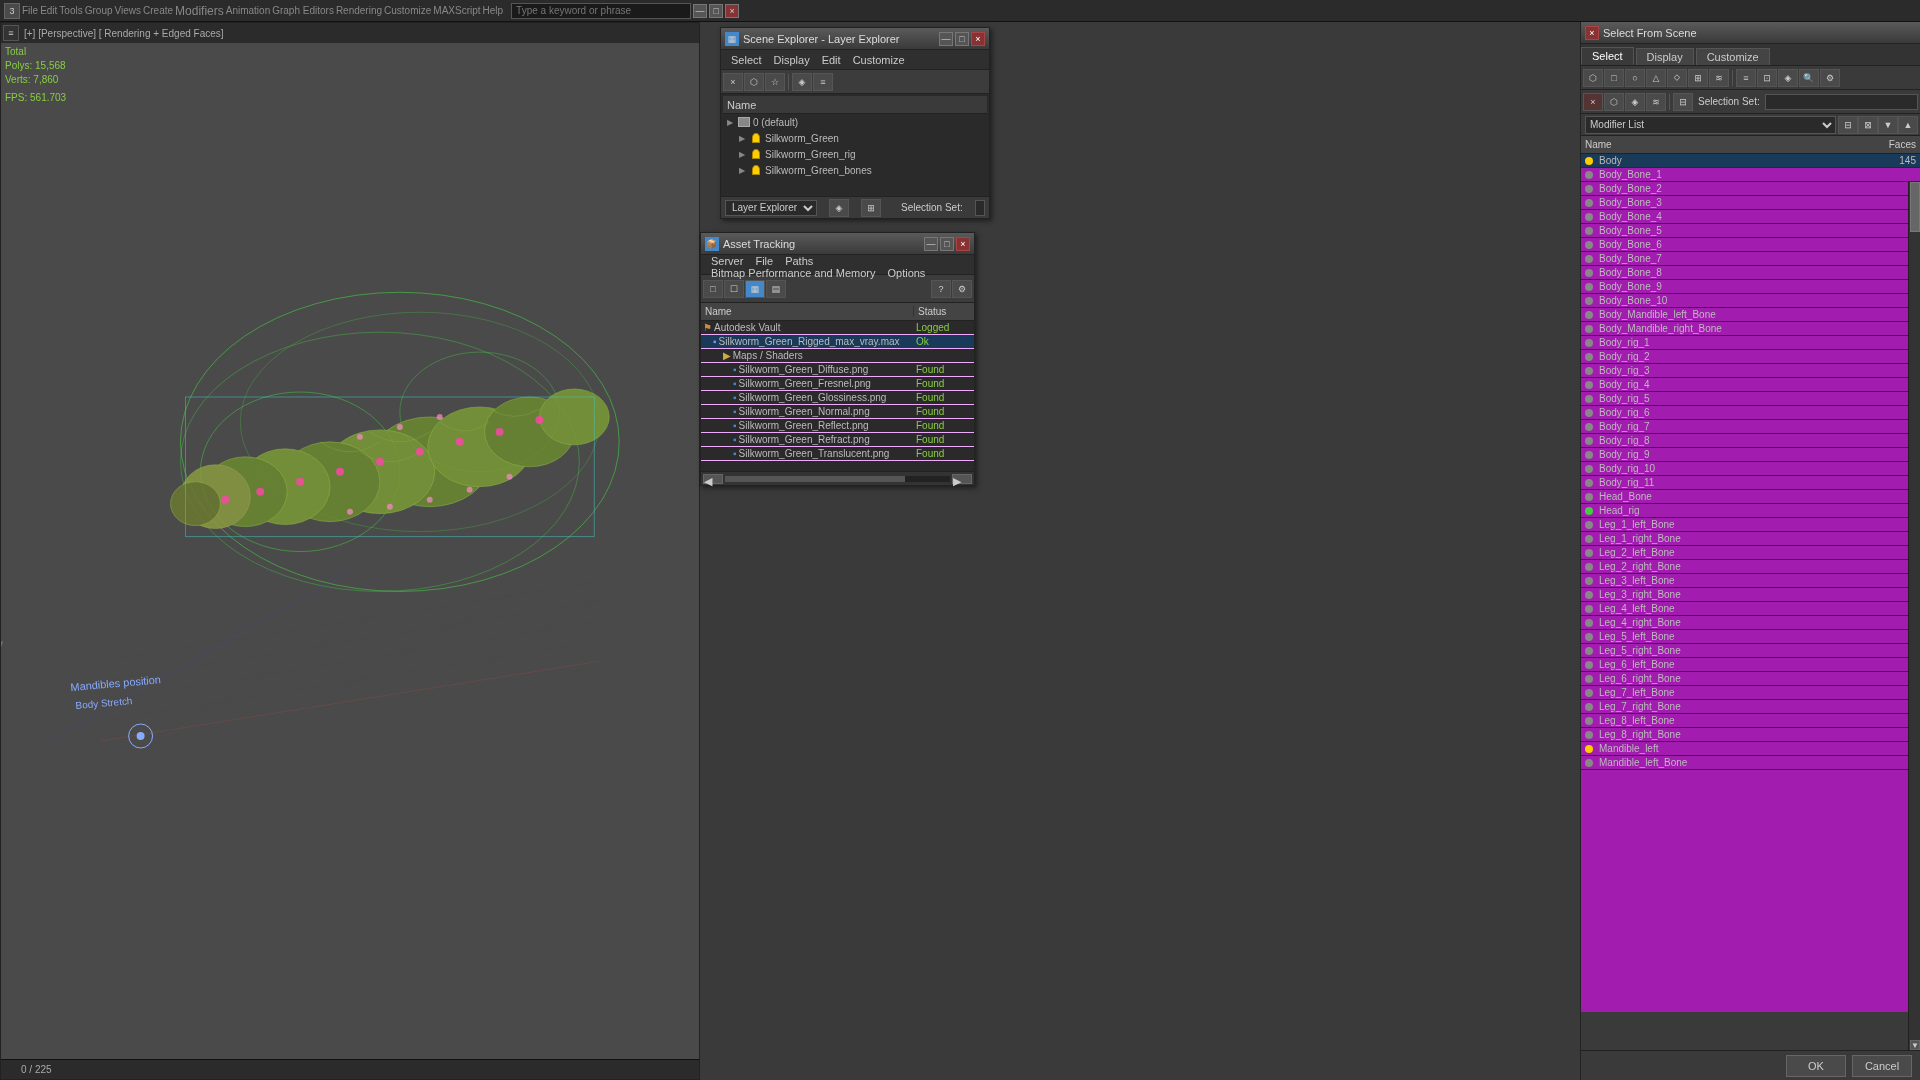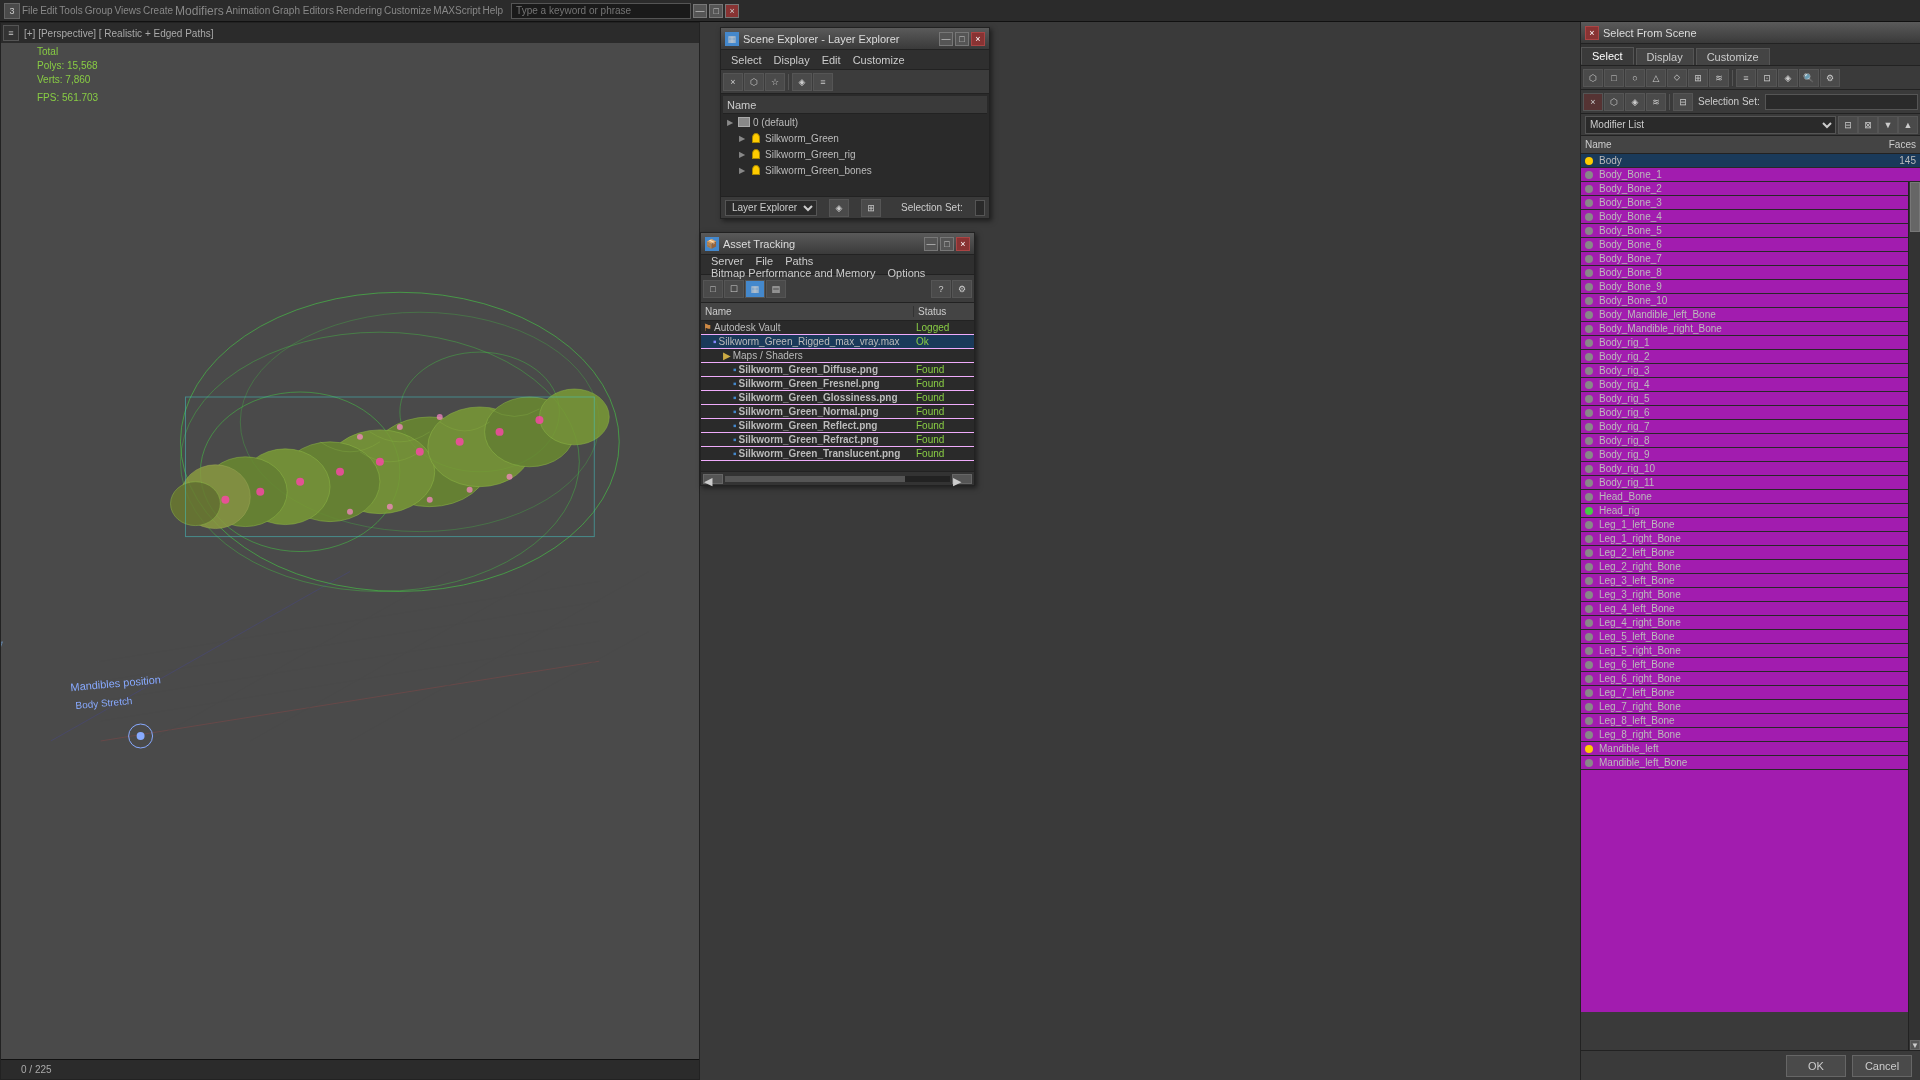--- a/index.html
+++ b/index.html
@@ -296,21 +296,21 @@
       white-space: nowrap;
     }
     .asset-cell-status {
       width: 60px;
       padding: 0 2px;
       font-size: 10px;
       color: #88cc44;
     }
     .asset-indent1 { padding-left: 12px; }
     .asset-indent2 { padding-left: 22px; }
-    .asset-indent3 { padding-left: 32px; font-weight: bold; }
+    .asset-indent3 { padding-left: 32px; }
 
     
     #select-from-scene {
       position: absolute;
       top: 0; right: 0;
       width: 340px;
       height: 100%;
       background: #3a3a3a;
       border-left: 1px solid #222;
     }
@@ -515,24 +515,24 @@
     <div class="win-btn" style="background:#883333;">×</div>
   </div>
 </div>
 
 <div id="main" style="height:1058px;">
 
   <div id="viewport-area">
 
     <div id="vp-top-toolbar">
       <div style="width:16px;height:16px;background:#333;border:1px solid #555;font-size:9px;color:#ccc;display:flex;align-items:center;justify-content:center;">≡</div>
-      <div style="flex:1;font-size:10px;color:#aaa;padding-left:4px;">[+] [Perspective] [ Realistic + Edged Paths]</div>
+      <div style="flex:1;font-size:10px;color:#aaa;padding-left:4px;">[+] [Perspective] [ Rendering + Edged Faces]</div>
     </div>
 
-    <div id="stats-panel" style="top:22px;margin-left:32px;">
+    <div id="stats-panel" style="top:22px;">
       <div>
         <span>Total</span>
       </div>
       <div>
         <span>Polys:</span> <span>15,568</span>
       </div>
       <div>
         <span>Verts:</span> <span>7,860</span>
       </div>
       <div style="margin-top:4px;">

